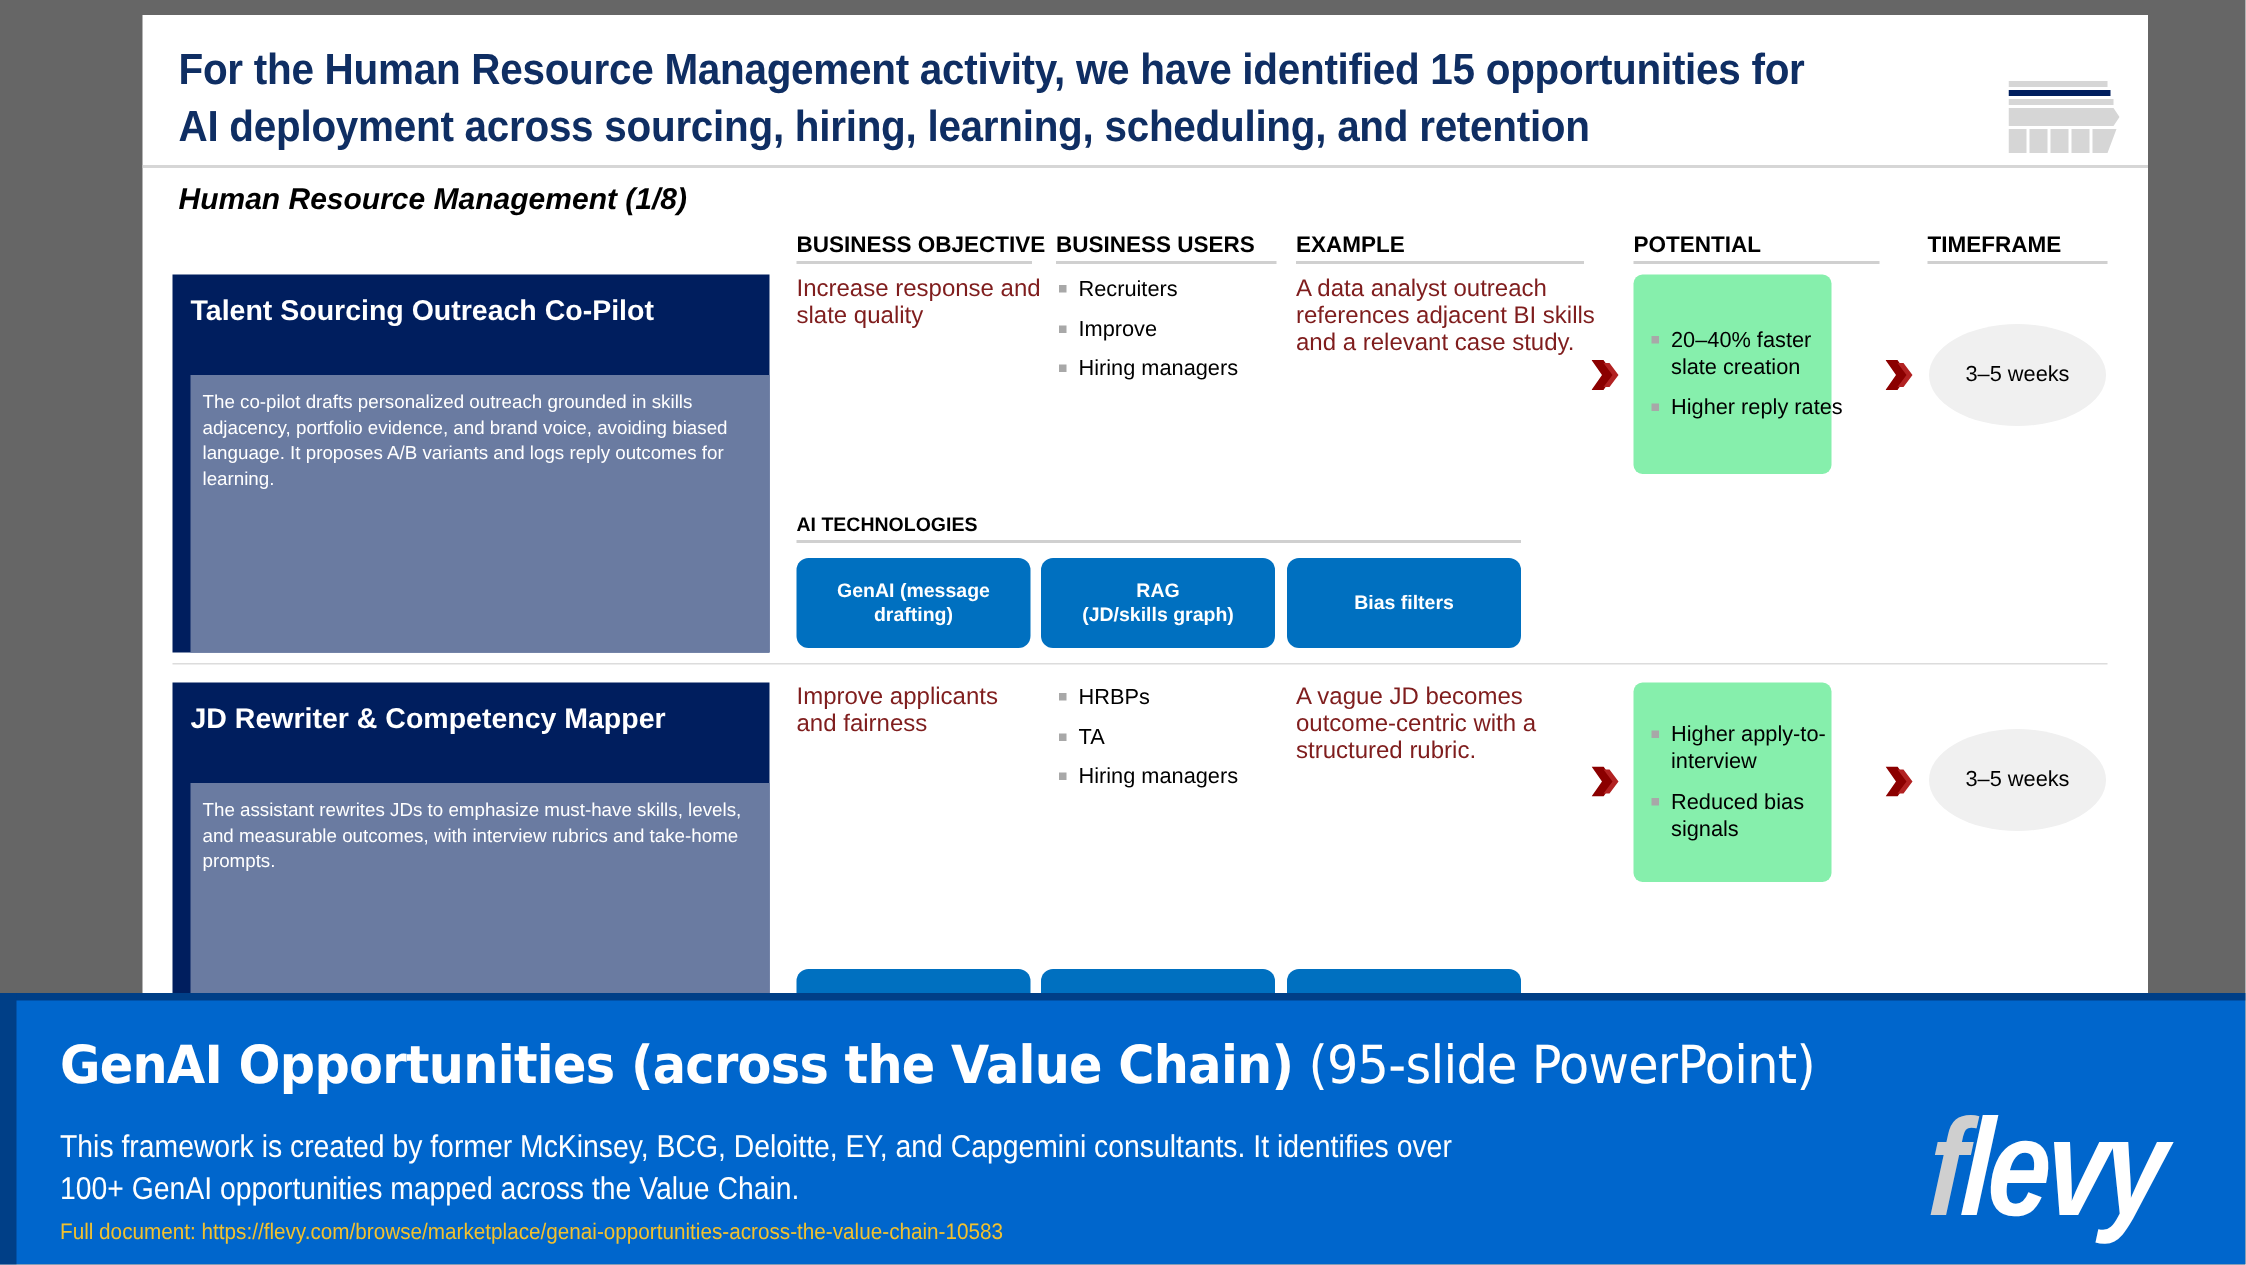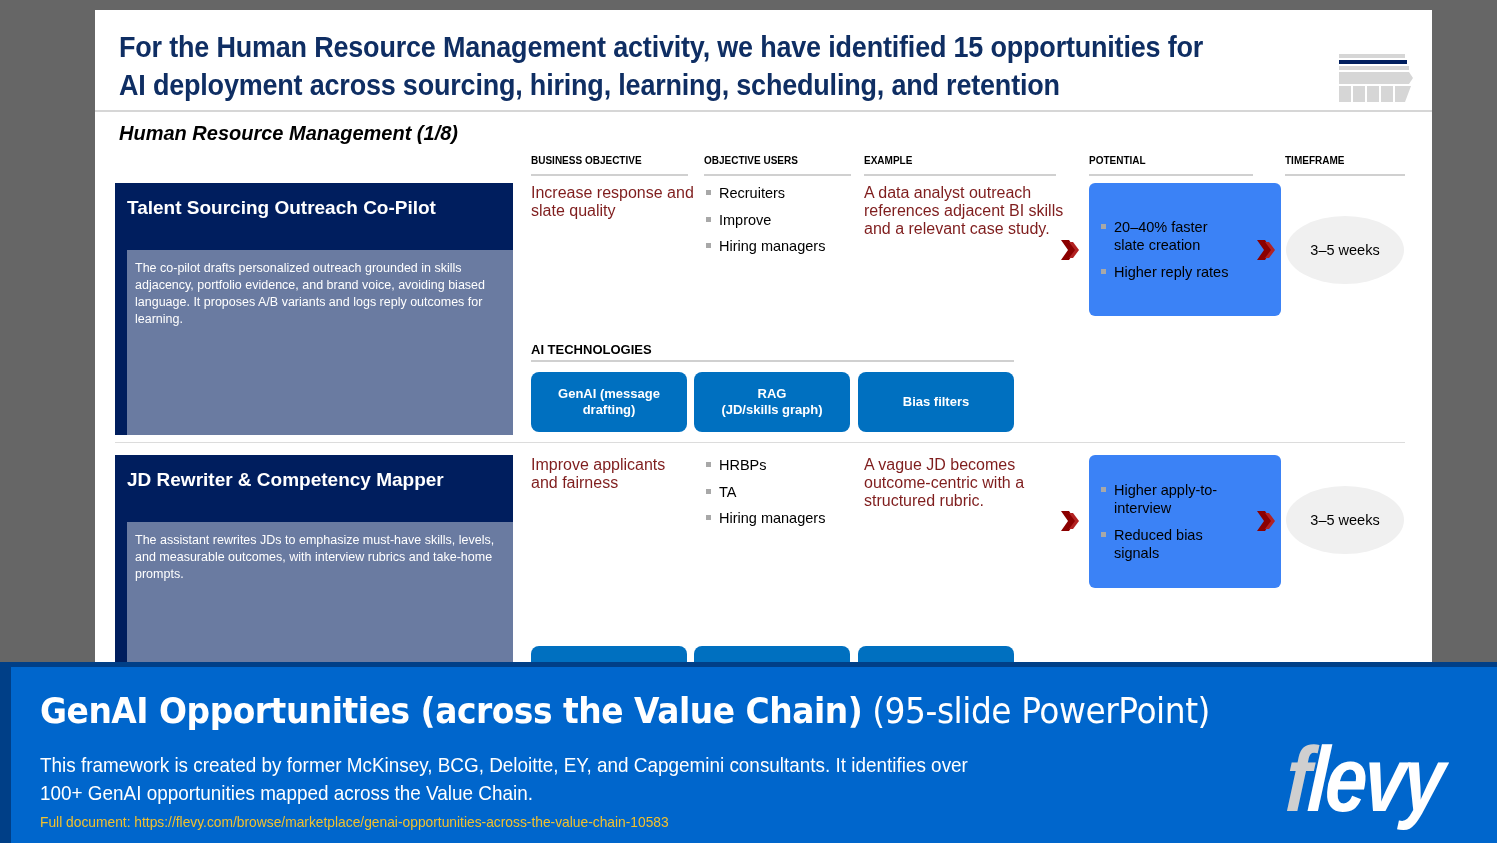--- a/index.html
+++ b/index.html
@@ -8,32 +8,32 @@
 
   .slide { position: absolute; left: 80px; top: 10px; width: 1337px; height: 660px; background: #ffffff; overflow: hidden; margin-left: 15px; }
 
   .title { position: absolute; left: 24px; top: 18px; width: 1180px; font-size: 29px; line-height: 38px; font-weight: bold; color: #0f2e63; letter-spacing: -0.2px; font-family: "Liberation Sans", sans-serif; transform: scaleX(0.93); transform-origin: left top; }
   .title-rule { position: absolute; left: 0; top: 100px; width: 1337px; height: 2px; background: #d6d6d6; }
 
   .logo { position: absolute; left: 1244px; top: 44px; width: 76px; height: 48px; }
 
   .subtitle { position: absolute; left: 24px; top: 112px; font-size: 20px; font-weight: bold; font-style: italic; color: #000; }
 
-  .col-head { position: absolute; top: 145px; font-size: 10px; font-weight: bold; color: #000; }
+  .col-head { position: absolute; top: 145px; font-size: 15px; font-weight: bold; color: #000; }
   .col-rule { position: absolute; top: 164px; height: 2px; background: #d0d0d0; }
 
   .card-title { position: absolute; left: 20px; width: 398px; background: #001e5e; color: #fff; font-size: 19px; font-weight: bold; padding: 14px 12px; height: 252px; }
   .card-desc { position: absolute; left: 32px; width: 386px; background: #6a7ba1; color: #fff; font-size: 12.5px; line-height: 17px; padding: 10px 8px; }
 
   .text { position: absolute; font-size: 16px; line-height: 18px; color: #7f1d1d; }
   .bullets { position: absolute; list-style: none; font-size: 14.5px; color: #000; }
   .bullets li { position: relative; padding-left: 15px; margin-bottom: 8.5px; line-height: 18px; }
   .bullets li::before { content: ""; position: absolute; left: 2px; top: 6px; width: 5px; height: 5px; background: #a8a8a8; }
 
-  .potential { position: absolute; width: 192px; height: 133px; background: #3b82f6; border-radius: 6px; }
+  .potential { position: absolute; width: 132px; height: 133px; background: #86efac; border-radius: 6px; }
   .potential .bullets { left: 10px; }
 
   .chev { position: absolute; width: 22px; height: 20px; }
 
   .timeframe { position: absolute; width: 118px; height: 68px; border-radius: 50%; background: #f0f0f0; font-size: 14.5px; color: #000; display: flex; align-items: center; justify-content: center; }
 
   .tech-head { position: absolute; left: 436px; top: 332px; font-size: 13px; font-weight: bold; color: #000; }
   .tech-rule { position: absolute; left: 436px; top: 350px; width: 483px; height: 2px; background: #d0d0d0; }
   .tech-btn { position: absolute; width: 156px; height: 60px; background: #0070c0; border-radius: 8px; color: #fff; font-size: 13px; font-weight: bold; text-align: center; display: flex; align-items: center; justify-content: center; line-height: 16px; padding: 0 8px; }
 
@@ -63,21 +63,21 @@
     <rect x="28" y="32" width="12" height="16" fill="#d6d6d6"></rect>
     <rect x="42" y="32" width="12" height="16" fill="#d6d6d6"></rect>
     <polygon points="56,32 72,32 66,48 56,48" fill="#d6d6d6"></polygon>
   </svg>
   <div class="title-rule"></div>
 
   <div class="subtitle">Human Resource Management (1/8)</div>
 
   <div class="col-head" style="left:436px">BUSINESS OBJECTIVE</div>
   <div class="col-rule" style="left:436px;width:157px"></div>
-  <div class="col-head" style="left:609px">OBJECTIVE USERS</div>
+  <div class="col-head" style="left:609px">BUSINESS USERS</div>
   <div class="col-rule" style="left:609px;width:147px"></div>
   <div class="col-head" style="left:769px">EXAMPLE</div>
   <div class="col-rule" style="left:769px;width:192px"></div>
   <div class="col-head" style="left:994px">POTENTIAL</div>
   <div class="col-rule" style="left:994px;width:164px"></div>
   <div class="col-head" style="left:1190px">TIMEFRAME</div>
   <div class="col-rule" style="left:1190px;width:120px"></div>
 
   <div class="card-title" style="top:173px">Talent Sourcing Outreach Co-Pilot</div>
   <div class="card-desc" style="top:240px;height:185px">The co-pilot drafts personalized outreach grounded in skills adjacency, portfolio evidence, and brand voice, avoiding biased language. It proposes A/B variants and logs reply outcomes for learning.</div>

